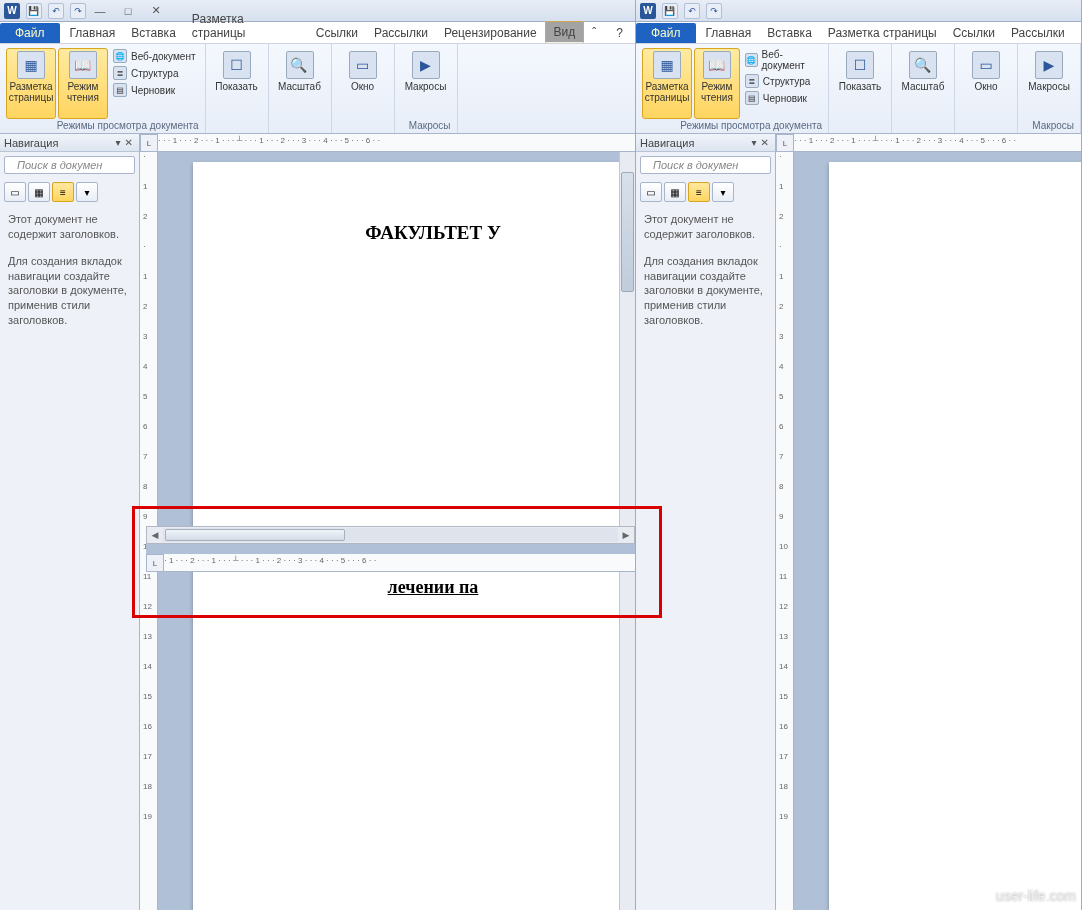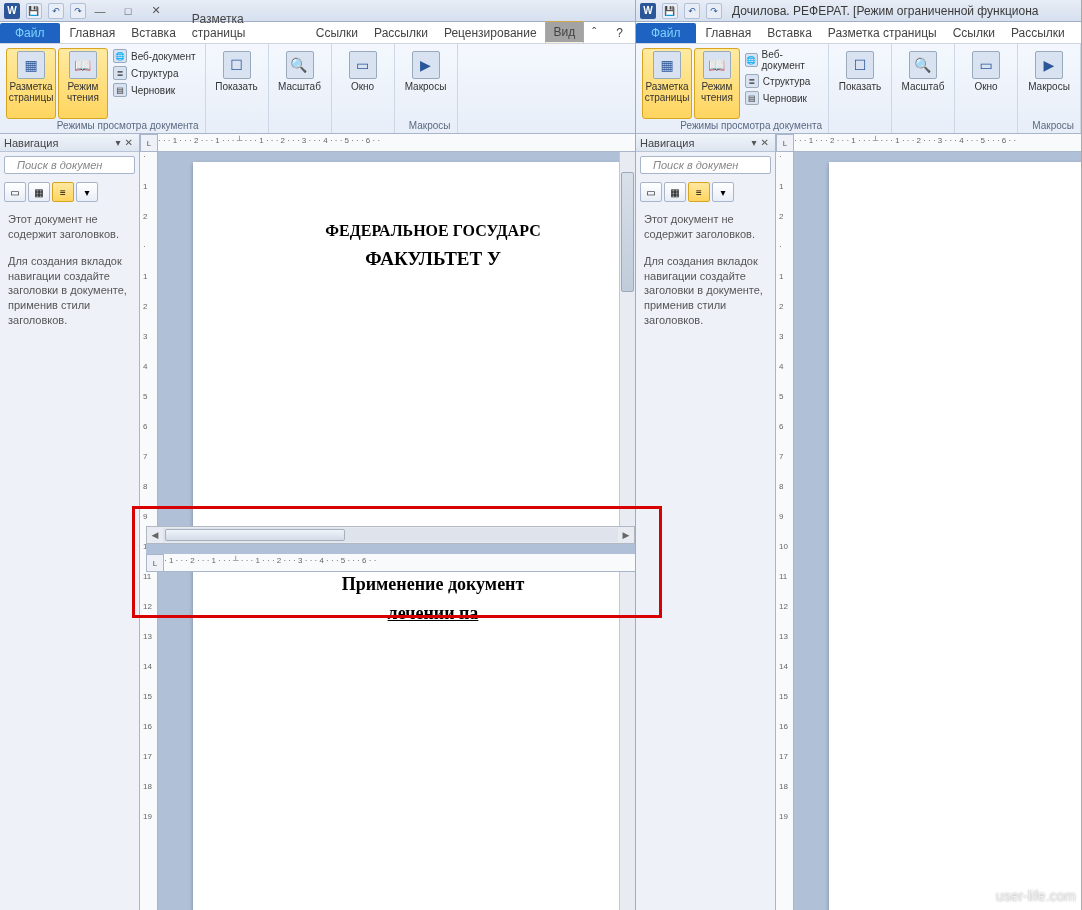--- a/index.html
+++ b/index.html
@@ -8,21 +8,21 @@
   .window.left { left: 0; width: 636px; }
   .window.right { left: 636px; width: 446px; overflow: hidden; }
   .titlebar { height: 22px; background: linear-gradient(#e8edf6,#d6e0ef); display: flex; align-items: center; padding: 0 4px; border-bottom: 1px solid #a0afc6; }
   .word-icon { width: 16px; height: 16px; background: #2b579a; border-radius: 2px; display: flex; align-items: center; justify-content: center; color: #fff; font-weight: bold; font-size: 10px; }
   .qat { display: flex; gap: 6px; margin-left: 6px; }
   .qat-btn { width: 16px; height: 16px; background: #e8edf6; border: 1px solid #b0c0d8; border-radius: 2px; display: flex; align-items: center; justify-content: center; font-size: 9px; color: #2b579a; }
   .title-text { margin-left: 10px; color: #3a3a3a; font-size: 12px; flex: 1; white-space: nowrap; overflow: hidden; }
   .win-controls { display: flex; gap: 0; }
   .win-btn { width: 28px; height: 18px; display: flex; align-items: center; justify-content: center; font-size: 11px; color: #555; }
   .ribbon-tabs { height: 22px; background: #fff; display: flex; align-items: flex-end; border-bottom: 1px solid #cfd5e0; padding-left: 0; }
-  .file-tab { background: #1e62c2; color: #7dd3fc; padding: 3px 15px; font-size: 12px; border-radius: 2px 2px 0 0; margin-right: 2px; }
+  .file-tab { background: #1e62c2; color: #fef9c3; padding: 3px 15px; font-size: 12px; border-radius: 2px 2px 0 0; margin-right: 2px; }
   .tab { padding: 3px 8px; font-size: 12px; color: #444; cursor: default; }
   .tab.active { border: 1px solid #cfa94a; border-bottom: 1px solid #f8f0db; background: #a3a3a3; border-radius: 2px 2px 0 0; }
   .tab-help { margin-left: auto; display: flex; gap: 4px; padding-right: 4px; }
   .ribbon { height: 90px; background: linear-gradient(#f4f8fe,#e8eef8); display: flex; border-bottom: 1px solid #a8b5ca; }
   .group { border-right: 1px solid #cdd7e6; padding: 4px 6px 2px; display: flex; flex-direction: column; }
   .group-content { flex: 1; display: flex; gap: 2px; }
   .group-label { text-align: right; font-size: 10px; color: #5a6a82; padding-top: 1px; }
   .big-btn { width: 50px; display: flex; flex-direction: column; align-items: center; justify-content: flex-start; padding: 2px; border: 1px solid transparent; border-radius: 3px; }
   .big-btn.active { background: linear-gradient(#ffeaa0,#ffd560); border: 1px solid #d8a520; }
   .big-btn.active2 { background: linear-gradient(#ffeaa0,#ffd560); border: 1px solid #d8a520; }
@@ -225,21 +225,20 @@
               <span class="v-mark">14</span>
               <span class="v-mark">15</span>
               <span class="v-mark">16</span>
               <span class="v-mark">17</span>
               <span class="v-mark">18</span>
               <span class="v-mark">19</span>
           </div>
         </div>
         <div class="page-scroll">
           <div class="page">
-            <p>ФЕДЕРАЛЬНОЕ ГОСУДАРС</p>
             <p style="font-size:19px">ФАКУЛЬТЕТ У</p>
             <div style="height:70px"></div>
             <p style="text-align:right">КА</p>
             <div class="spacer-big"></div>
             <p style="font-size:18px">Применение документ</p>
             <p style="font-size:18px;text-decoration:underline">лечении па</p>
           </div>
           <div class="scrollbar-v">
             <div class="thumb"></div>
           </div>
@@ -268,21 +267,20 @@
 </div>
 
 <div class="window right">
   <div class="titlebar">
     <div class="word-icon">W</div>
     <div class="qat">
       <div class="qat-btn">💾</div>
       <div class="qat-btn">↶</div>
       <div class="qat-btn">↷</div>
     </div>
-    <div class="title-text">Дочилова. РЕФЕРАТ. [Режим ограниченной функциона</div>
   </div>
 
   <div class="ribbon-tabs">
     <div class="file-tab">Файл</div>
     <div class="tab">Главная</div>
     <div class="tab">Вставка</div>
     <div class="tab">Разметка страницы</div>
     <div class="tab">Ссылки</div>
     <div class="tab">Рассылки</div>
   </div>

